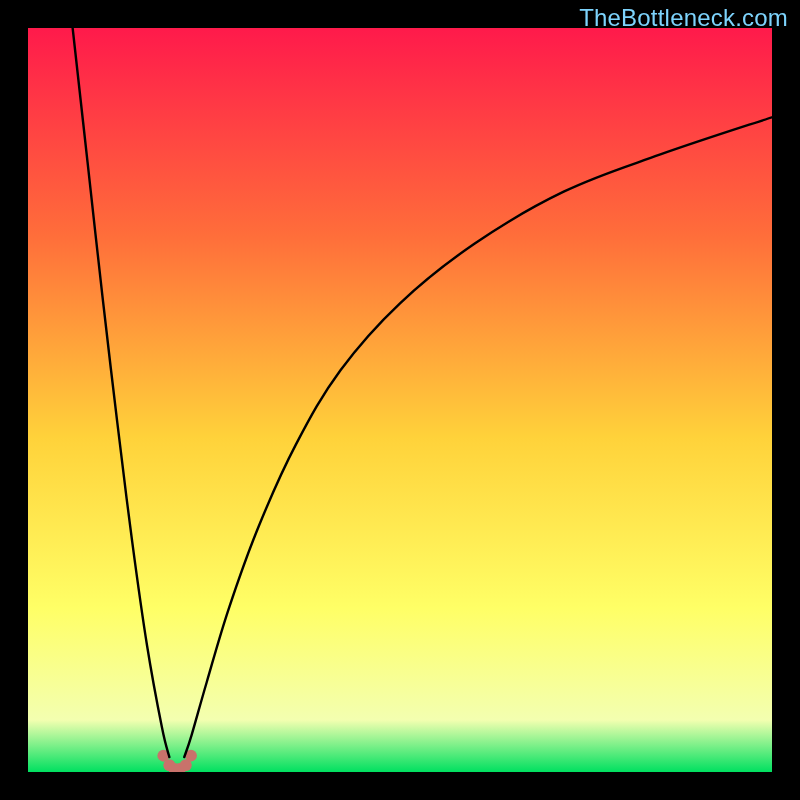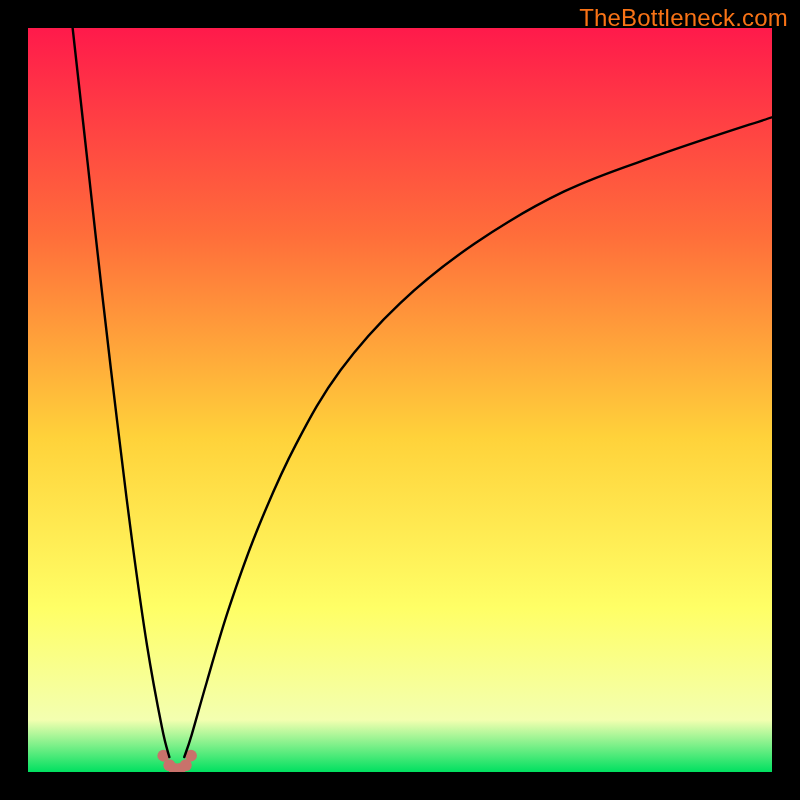--- a/index.html
+++ b/index.html
@@ -22,21 +22,21 @@
     left: 28px;
     top: 28px;
     width: 744px;
     height: 744px;
   }
   .watermark {
     position: absolute;
     top: 4px;
     right: 12px;
     font-size: 24px;
-    color: #f97316;
+    color: #7dd3fc;
     font-weight: 500;
     letter-spacing: 0.2px;
     user-select: none;
   }
   svg { display: block; }
 </style>
 </head>
 <body>
 
 <div class="frame">

